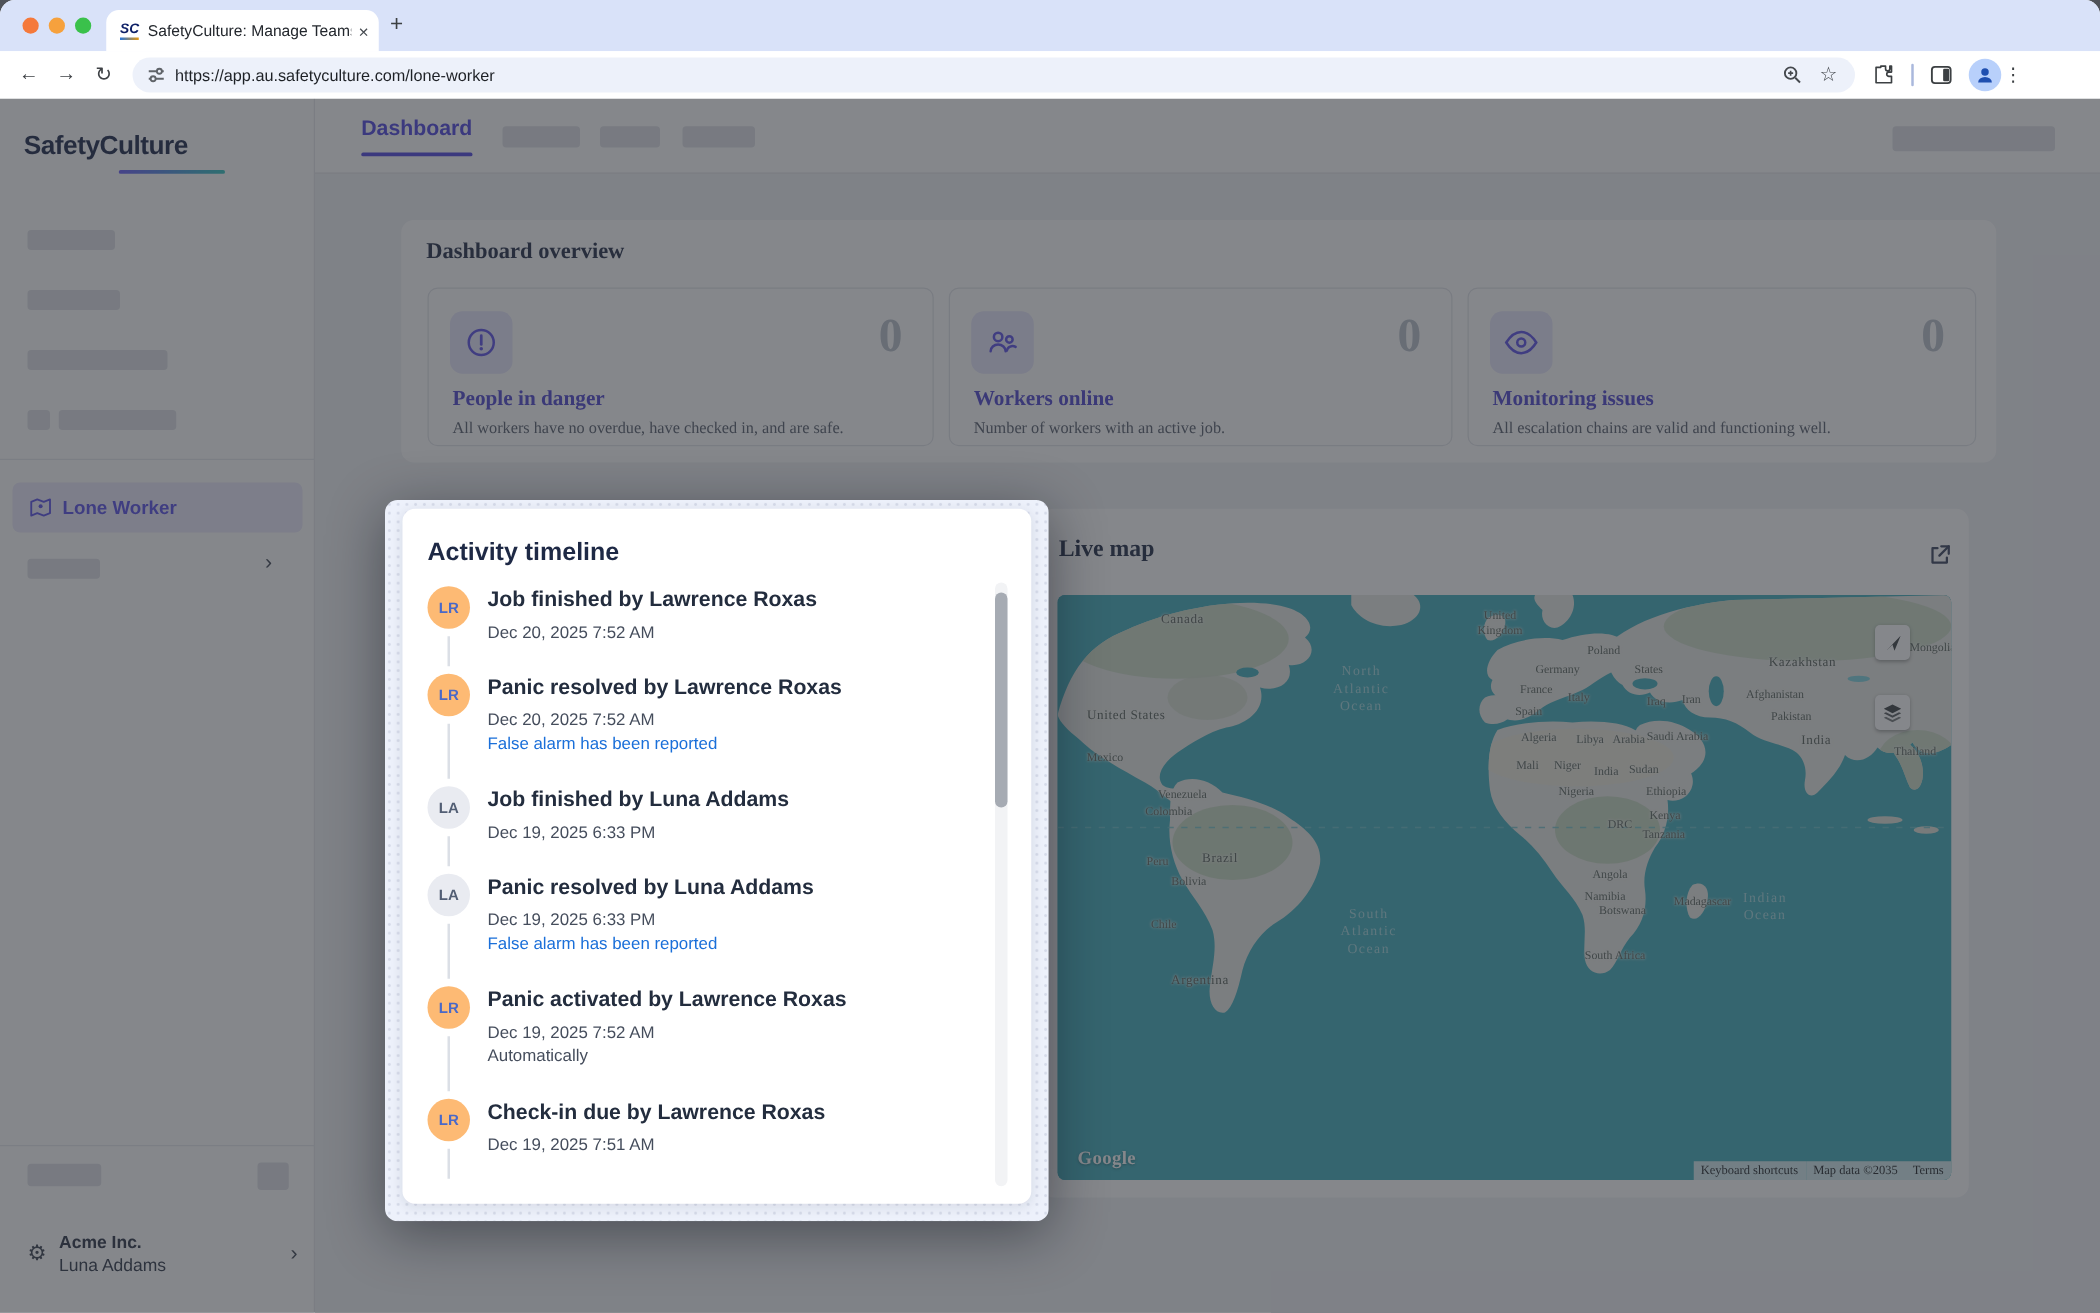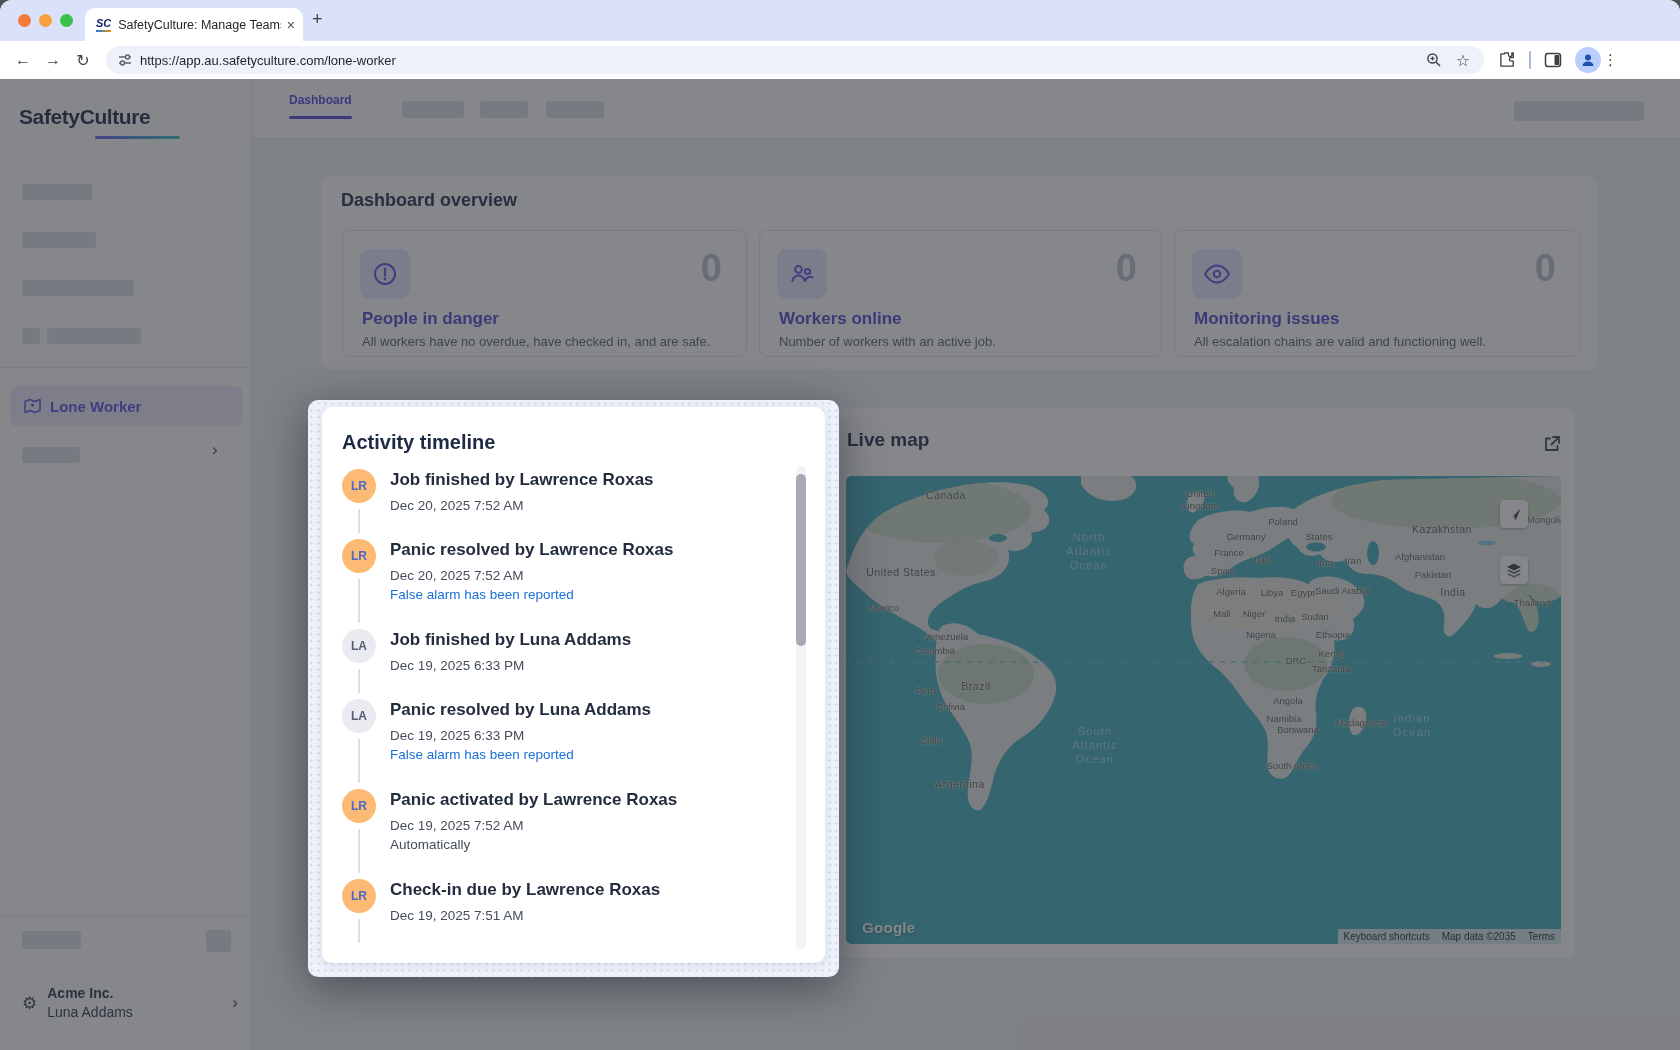--- a/index.html
+++ b/index.html
@@ -41,25 +41,25 @@
   .loneworker-label{font-size:15px;font-weight:700;color:#5a50e8;}
   .chev{font-size:17px;color:#3f4654;line-height:14px;}
   .sb-chev1{position:absolute;left:212px;top:364px;}
   .orgrow{position:absolute;left:0;top:895px;width:252px;height:58px;display:flex;align-items:center;padding:0 14px 0 22px;gap:10px;}
   .gear{font-size:17px;color:#3a4150;}
   .orgtext{flex:1;line-height:19px;}
   .orgname{font-size:14px;font-weight:700;color:#2b3345;}
   .username{font-size:14px;color:#2f3748;}
 
   .nav{position:absolute;left:252px;top:0;width:1428px;height:60px;background:#fff;border-bottom:1px solid #e2e4e8;}
-  .dashtab{position:absolute;left:37px;top:14px;font-size:12px;font-weight:700;color:#4f46e0;padding-bottom:12px;}
+  .dashtab{position:absolute;left:37px;top:14px;font-size:17px;font-weight:700;color:#4f46e0;padding-bottom:12px;}
   .dashtab::after{content:'';position:absolute;left:0;right:0;bottom:0;height:3px;border-radius:2px;background:#4f46e0;}
   .navsk{background:#dfe1e6;border-radius:3px;position:absolute;top:22px;height:17px;}
 
-  .content{position:absolute;left:252px;top:60px;width:1428px;height:911px;}
+  .content{position:absolute;left:252px;top:60px;width:1428px;height:911px;font-family:Liberation Serif, serif;}
 
   
   .overview{position:absolute;left:69px;top:37px;width:1276px;height:194px;background:#fff;border-radius:10px;}
   .ov-title{position:absolute;left:20px;top:14px;font-size:18px;font-weight:700;color:#222c47;}
   .card{position:absolute;top:54px;height:127px;background:#fff;border:1px solid #e3e5ea;border-radius:8px;}
   .card .tile{position:absolute;left:17px;top:18px;width:50px;height:50px;background:#e7e6fc;border-radius:10px;display:flex;align-items:center;justify-content:center;}
   .card .value{position:absolute;right:24px;top:16px;font-size:38px;font-weight:600;color:#b9c0cb;}
   .card .ctitle{position:absolute;left:19px;top:78px;font-size:17px;font-weight:700;color:#4f46cf;}
   .card .csub{position:absolute;left:19px;top:103px;font-size:13px;color:#59606e;}
 
@@ -333,21 +333,21 @@
               <span class="mlabel country" style="left: 383px; top: 77px;">France</span>
               <span class="mlabel country" style="left: 417px; top: 84px;">Italy</span>
               <span class="mlabel country" style="left: 377px; top: 95px;">Spain</span>
               <span class="mlabel big" style="left: 55px; top: 97px;">United States</span>
               <span class="mlabel country" style="left: 479px; top: 87px;">Iraq</span>
               <span class="mlabel country" style="left: 507px; top: 85px;">Iran</span>
               <span class="mlabel country" style="left: 574px; top: 81px;">Afghanistan</span>
               <span class="mlabel country" style="left: 587px; top: 99px;">Pakistan</span>
               <span class="mlabel country" style="left: 385px; top: 116px;">Algeria</span>
               <span class="mlabel country" style="left: 426px; top: 117px;">Libya</span>
-              <span class="mlabel country" style="left: 457px; top: 117px;">Egypt</span>
+              <span class="mlabel country" style="left: 457px; top: 117px;">Arabia</span>
               <span class="mlabel country" style="left: 496px; top: 115px;">Saudi Arabia</span>
               <span class="mlabel big" style="left: 607px; top: 117px;">India</span>
               <span class="mlabel country" style="left: 38px; top: 132px;">Mexico</span>
               <span class="mlabel country" style="left: 686px; top: 127px;">Thailand</span>
               <span class="mlabel country" style="left: 376px; top: 138px;">Mali</span>
               <span class="mlabel country" style="left: 408px; top: 138px;">Niger</span>
               <span class="mlabel country" style="left: 439px; top: 143px;">India</span>
               <span class="mlabel country" style="left: 469px; top: 141px;">Sudan</span>
               <span class="mlabel country" style="left: 415px; top: 159px;">Nigeria</span>
               <span class="mlabel country" style="left: 487px; top: 159px;">Ethiopia</span>

